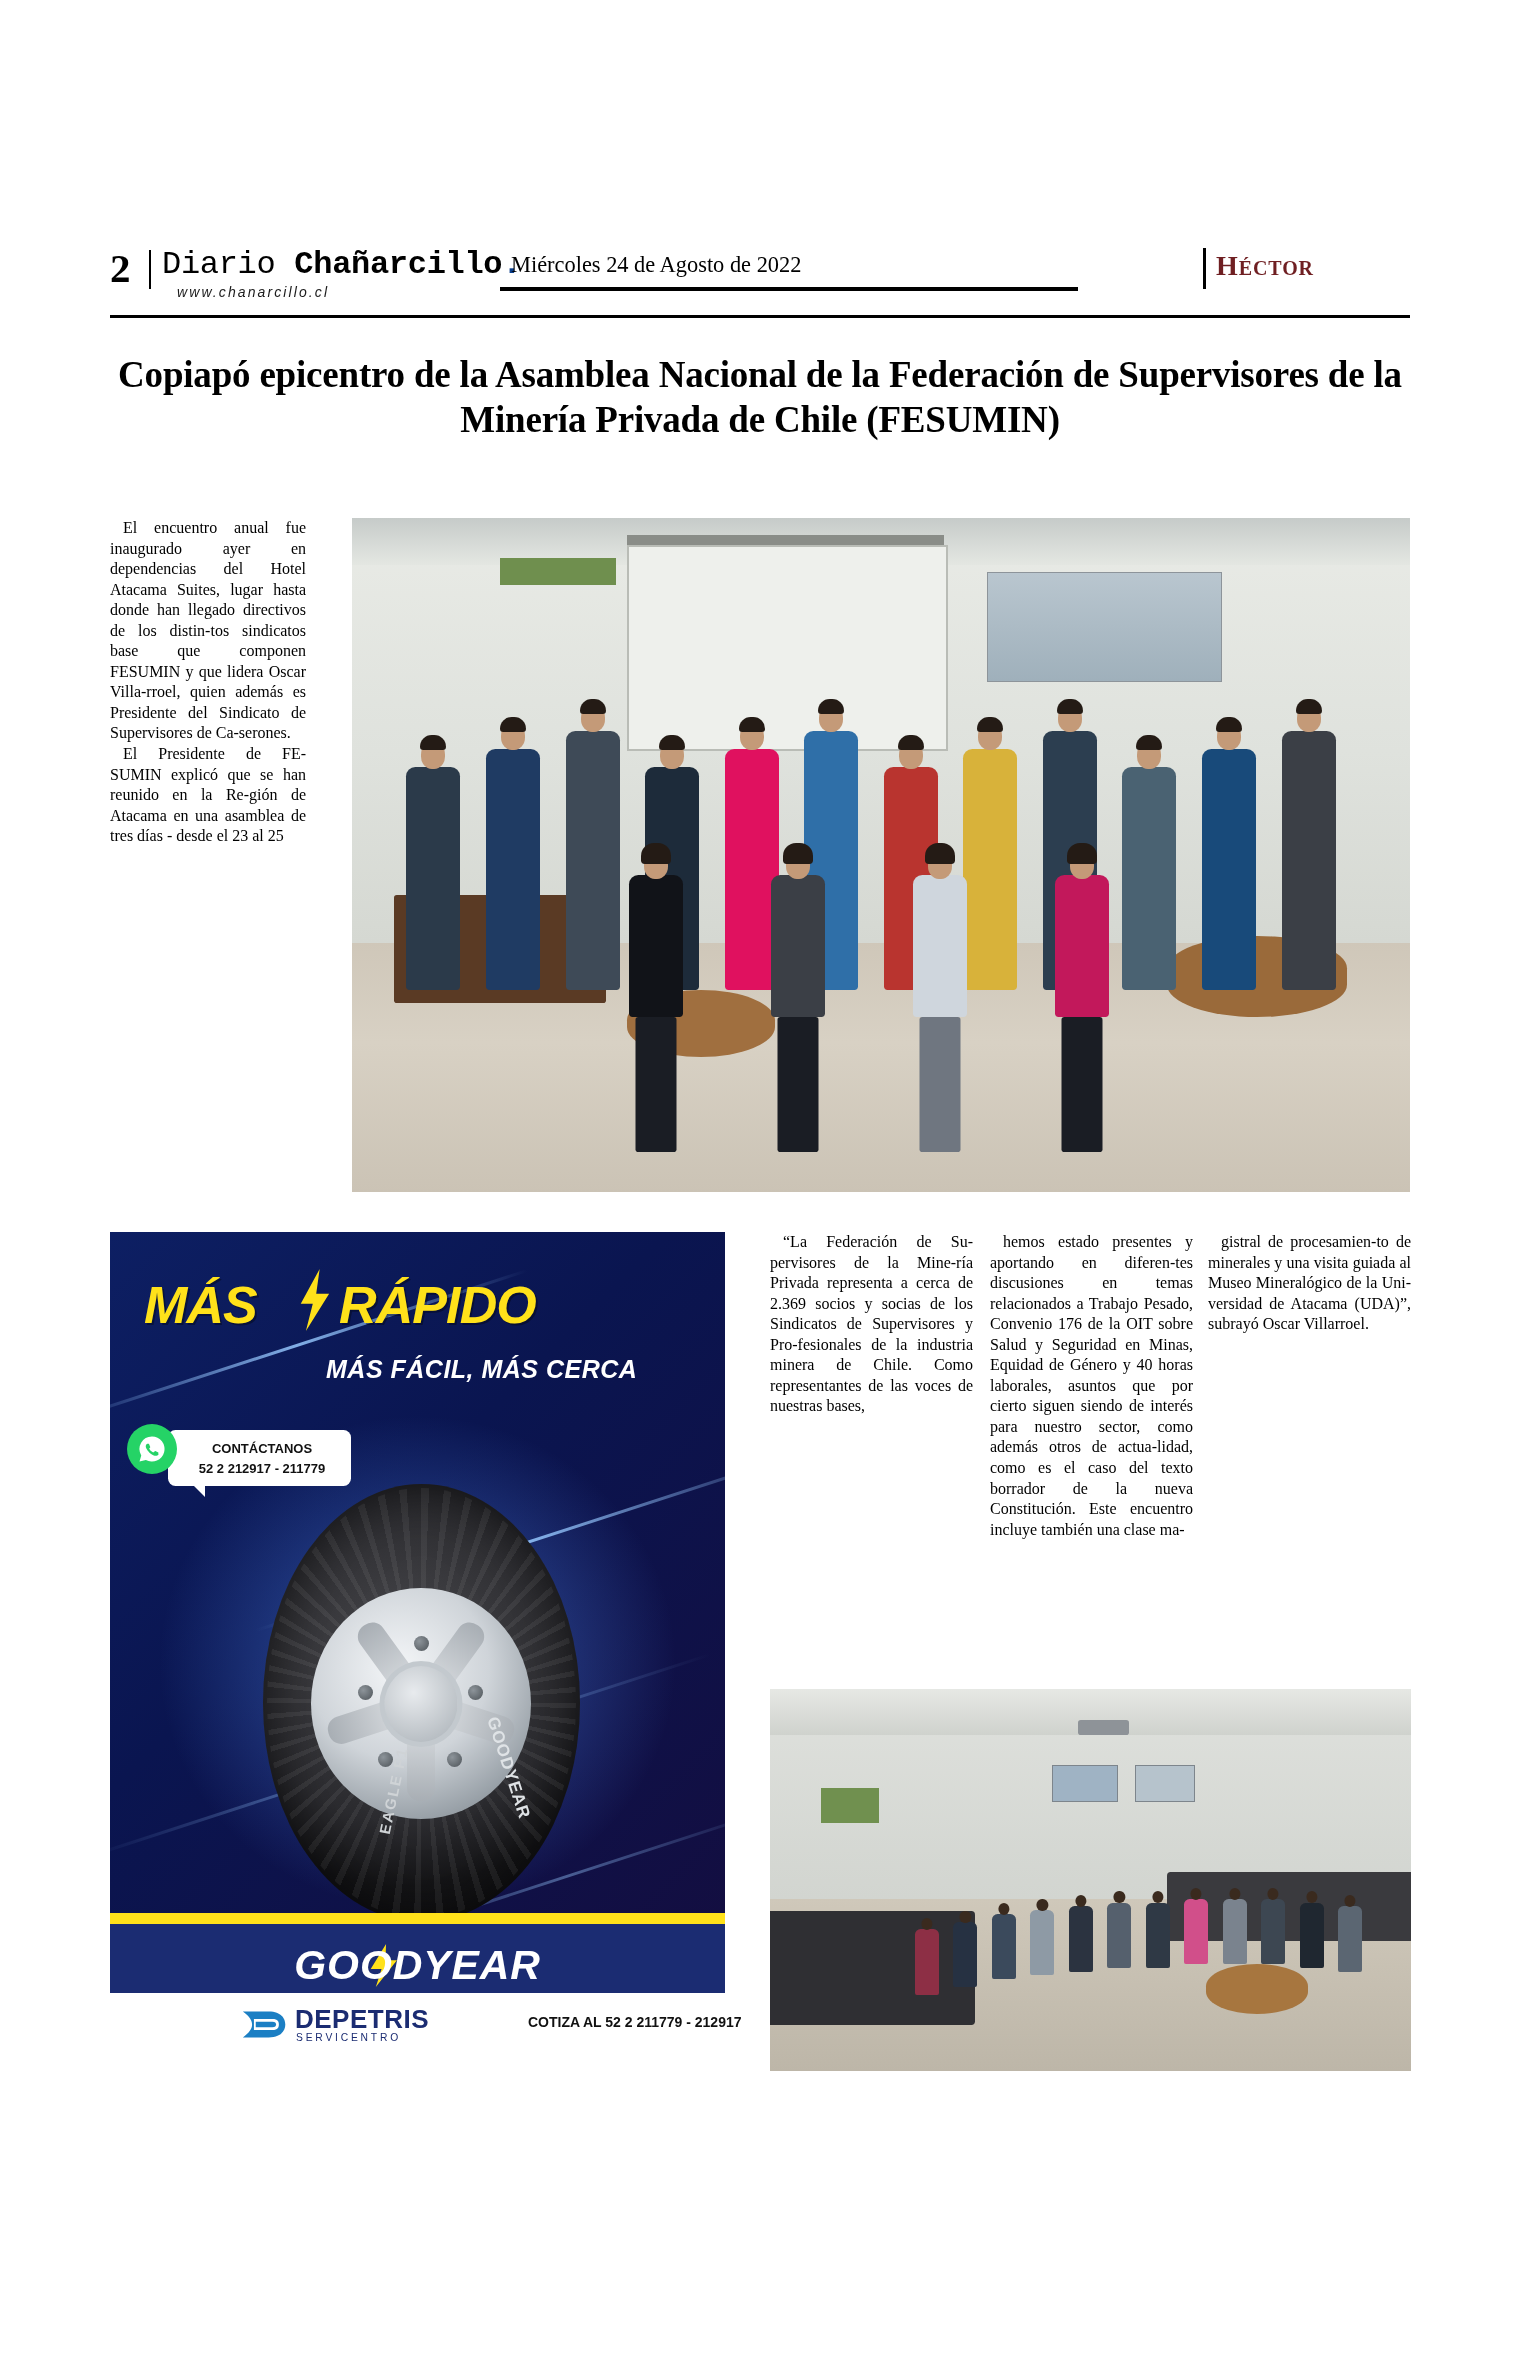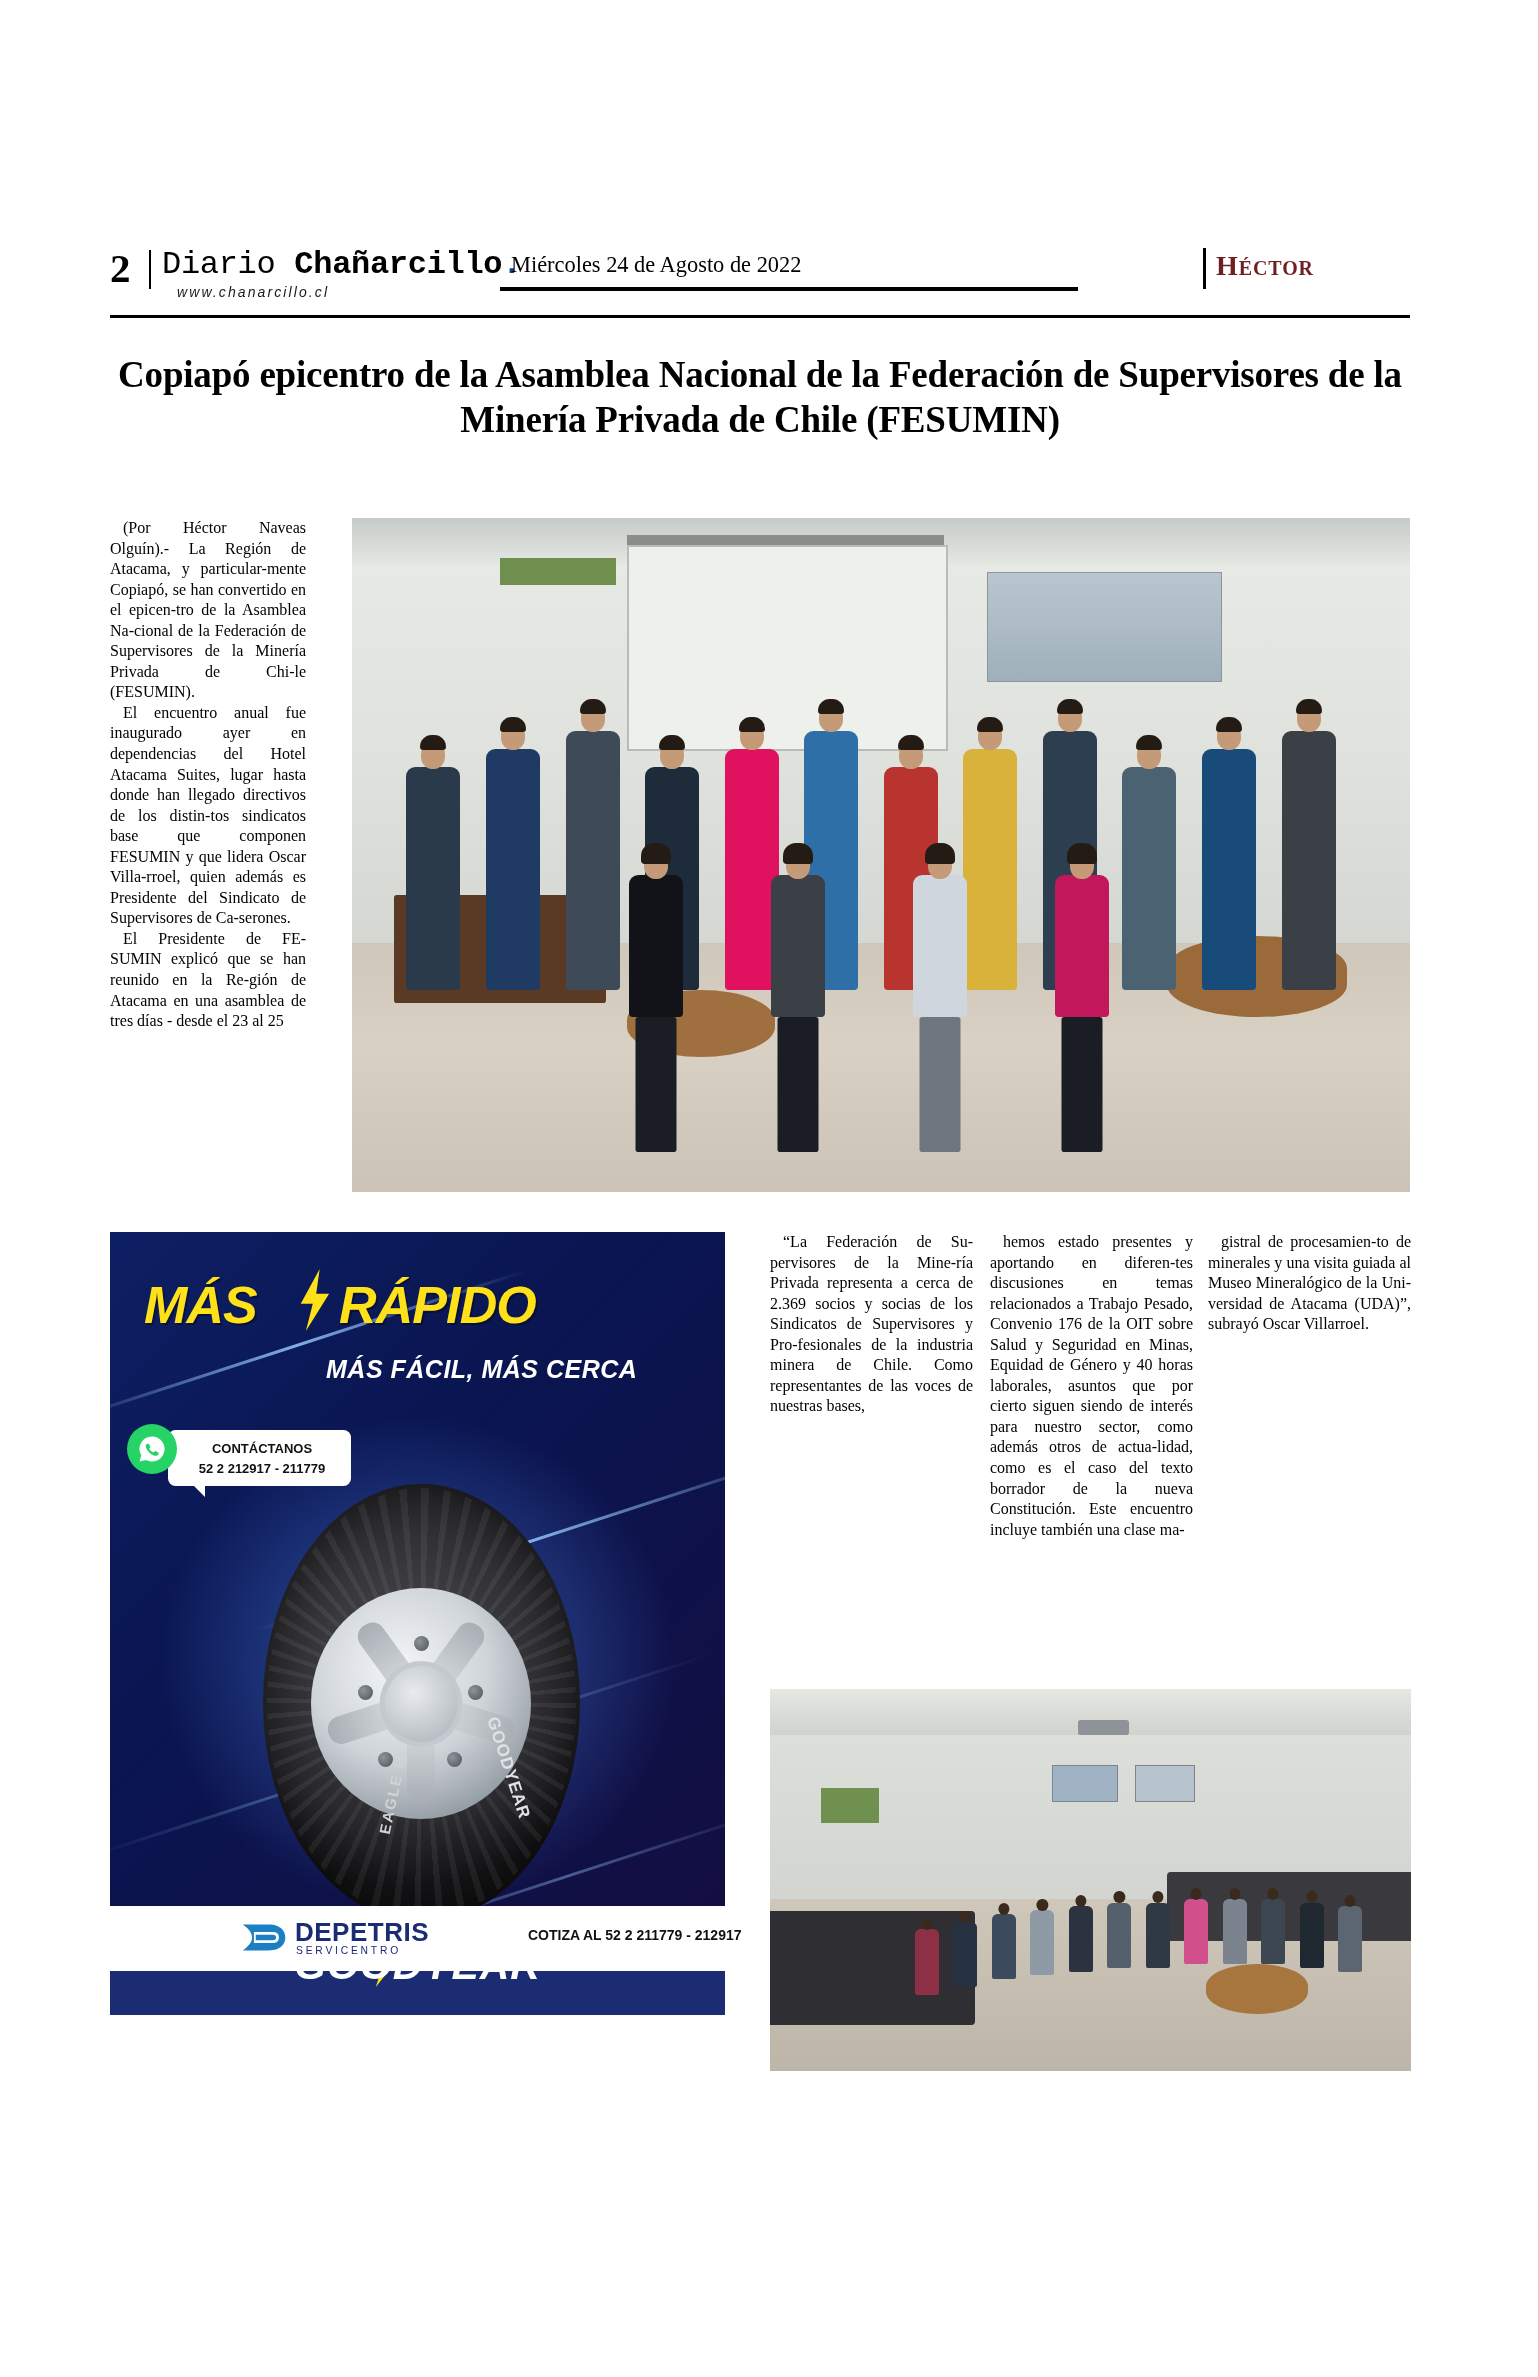--- a/index.html
+++ b/index.html
@@ -357,21 +357,21 @@
     position:absolute; left: 50%; bottom: 28px;
     transform: translateX(-50px);
     width: 32px; height: 43px;
     background:#ffe11a;
     clip-path: polygon(58% 0, 10% 58%, 44% 58%, 26% 100%, 92% 38%, 56% 38%);
   }
 
   
   .ad-strip {
     position: absolute;
-    left: 110px; top: 1906px;
+    left: 110px; top: 1993px;
     width: 615px; height: 65px;
     background: #fff;
   }
   .dep-logo-mark {
     position:absolute; left: 131px; top: 13px;
     width: 48px; height: 37px;
   }
   .dep-name {
     position:absolute; left: 185px; top: 11.2px;
     font-family:"Liberation Sans", sans-serif;
@@ -460,21 +460,20 @@
     <div class="masthead-date">Miércoles 24 de Agosto de 2022</div>
     <div class="masthead-rule"></div>
     <div class="section-divider"></div>
     <div class="section-name">Héctor</div>
   </div>
   <div class="masthead-bottom-rule"></div>
 
   <div class="headline">Copiapó epicentro de la Asamblea Nacional de la Federación de Supervisores de la Minería Privada de Chile (FESUMIN)</div>
 
   <div class="col" id="col1">
-    <p class="first">(Por Héctor Naveas Olguín).- La Región de Atacama, y particular-mente Copiapó, se han convertido en el epicen-tro de la Asamblea Na-cional de la Federación de Supervisores de la Minería Privada de Chi-le (FESUMIN).</p>
     <p>El encuentro anual fue inaugurado ayer en dependencias del Hotel Atacama Suites, lugar hasta donde han llegado directivos de los distin-tos sindicatos base que componen FESUMIN y que lidera Oscar Villa-rroel, quien además es Presidente del Sindicato de Supervisores de Ca-serones.</p>
     <p>El Presidente de FE-SUMIN explicó que se han reunido en la Re-gión de Atacama en una asamblea de tres días - desde el 23 al 25</p>
   </div>
 
   <div class="photo1">
     <div class="p1-wall"></div>
     <div class="p1-ceiling"></div>
     <div class="p1-greenbar"></div>
     <div class="p1-screen-top"></div>
     <div class="p1-screen"></div>

